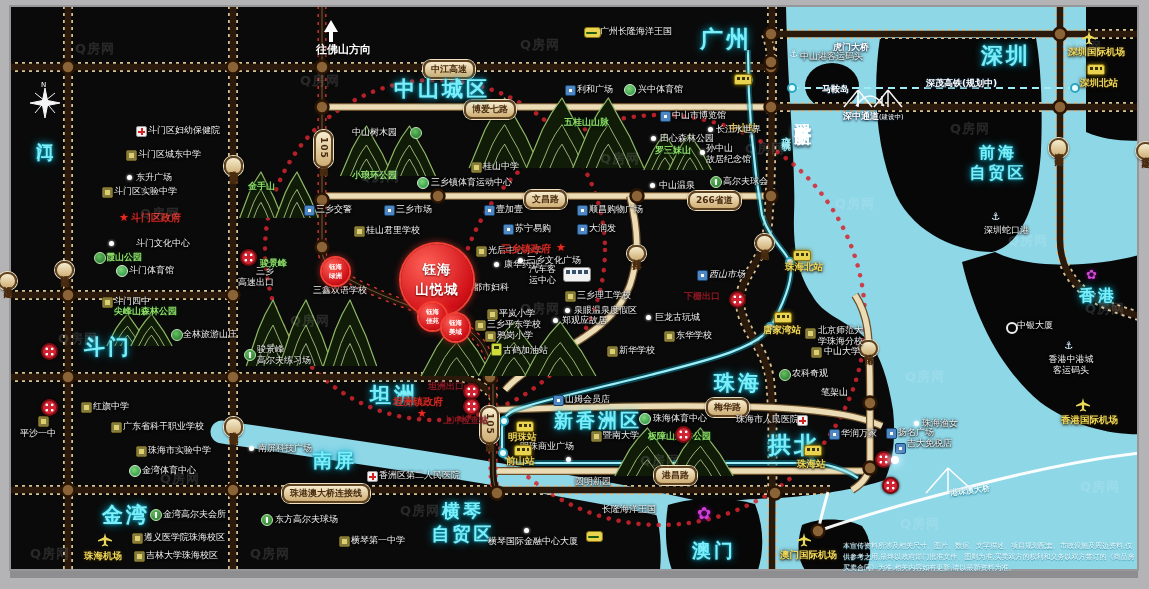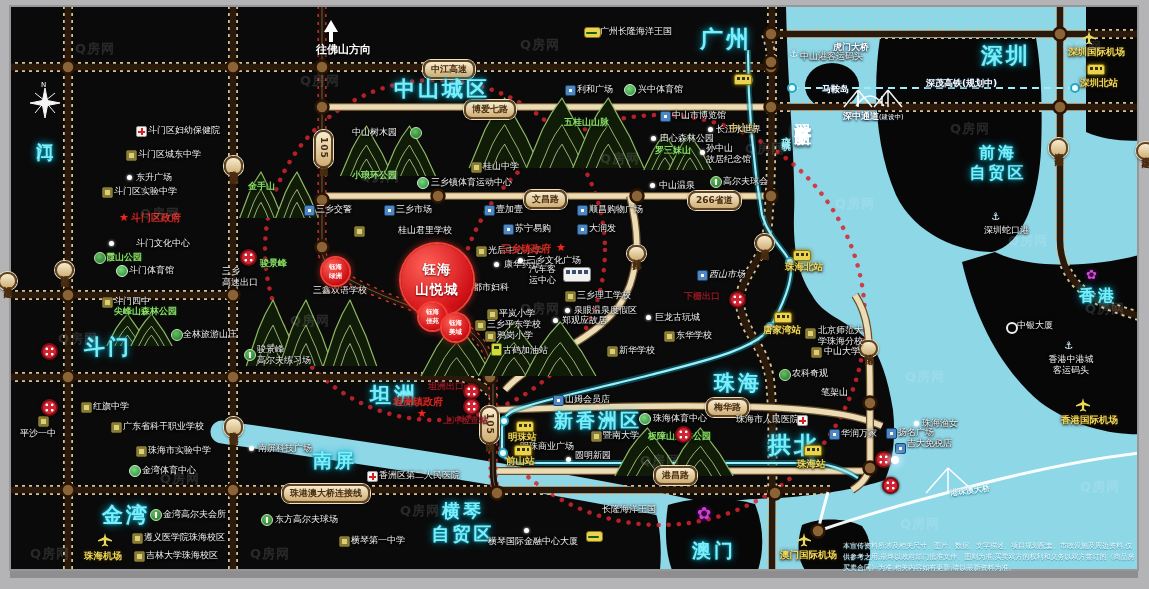--- a/index.html
+++ b/index.html
@@ -302,36 +302,36 @@
     <div class="lbl poi" style="left: 183px; top: 329px;">全林旅游山庄</div>
     <div class="lbl poi" style="left: 20px; top: 428px;">平沙一中</div>
     <div class="lbl poi" style="left: 93px; top: 401px;">红旗中学</div>
     <div class="lbl poi" style="left: 123px; top: 421px;">广东省科干职业学校</div>
     <div class="lbl poi" style="left: 148px; top: 445px;">珠海市实验中学</div>
     <div class="lbl poi" style="left: 142px; top: 465px;">金湾体育中心</div>
     <div class="lbl poi" style="left: 163px; top: 509px;">金湾高尔夫会所</div>
     <div class="lbl poi" style="left: 144px; top: 532px;">遵义医学院珠海校区</div>
     <div class="lbl poi" style="left: 146px; top: 550px;">吉林大学珠海校区</div>
     <div class="lbl poi-yellow" style="left: 84px; top: 550px;">珠海机场</div>
-    <div class="lbl poi" style="left: 222px; top: 266px; width: 52px; text-align: left;">三乡
+    <div class="lbl poi" style="left: 222px; top: 266px; width: 52px; text-align: right;">三乡
 高速出口</div>
     <div class="lbl poi" style="left: 313px; top: 285px;">三鑫双语学校</div>
     <div class="lbl poi-green" style="left: 260px; top: 258px;">骏景峰</div>
     <div class="lbl poi" style="left: 257px; top: 344px;">骏景峰
 高尔夫练习场</div>
     <div class="lbl poi-green" style="left: 248px; top: 181px;">金手山</div>
     <div class="lbl poi" style="left: 352px; top: 127px;">中山树木园</div>
     <div class="lbl poi-green" style="left: 352px; top: 170px;">小琅环公园</div>
     <div class="lbl poi-green" style="left: 564px; top: 117px;">五桂山山脉</div>
     <div class="lbl poi-green" style="left: 655px; top: 145px;">罗三妹山</div>
     <div class="lbl poi" style="left: 483px; top: 161px;">桂山中学</div>
     <div class="lbl poi" style="left: 431px; top: 177px;">三乡镇体育运动中心</div>
     <div class="lbl poi" style="left: 316px; top: 204px;">三乡交警</div>
     <div class="lbl poi" style="left: 396px; top: 204px;">三乡市场</div>
-    <div class="lbl poi" style="left: 366px; top: 225px; margin-left: 32px;">桂山君里学校</div>
+    <div class="lbl poi" style="left: 366px; top: 225px;">桂山君里学校</div>
     <div class="lbl poi" style="left: 496px; top: 204px;">壹加壹</div>
     <div class="lbl poi" style="left: 515px; top: 223px;">苏宁易购</div>
     <div class="lbl poi" style="left: 589px; top: 223px;">大润发</div>
     <div class="lbl poi" style="left: 589px; top: 204px;">顺昌购物广场</div>
     <div class="lbl poi" style="left: 577px; top: 84px;">利和广场</div>
     <div class="lbl poi" style="left: 638px; top: 84px;">兴中体育馆</div>
     <div class="lbl poi-yellow" style="left: 729px; top: 86px; margin-top: 36px;">中山站</div>
     <div class="lbl poi" style="left: 672px; top: 110px;">中山市博览馆</div>
     <div class="lbl poi" style="left: 716px; top: 124px;">长江水世界</div>
     <div class="lbl poi" style="left: 660px; top: 133px;">田心森林公园</div>
@@ -367,21 +367,21 @@
     <div class="lbl poi" style="left: 488px; top: 536px;">横琴国际金融中心大厦</div>
     <div class="lbl poi" style="left: 351px; top: 535px;">横琴第一中学</div>
     <div class="lbl poi" style="left: 275px; top: 514px;">东方高尔夫球场</div>
     <div class="lbl poi" style="left: 379px; top: 470px;">香洲区第二人民医院</div>
     <div class="lbl poi" style="left: 258px; top: 443px;">南屏科技广场</div>
     <div class="lbl poi" style="left: 565px; top: 394px;">山姆会员店</div>
     <div class="lbl poi-yellow" style="left: 508px; top: 431px;">明珠站</div>
     <div class="lbl poi" style="left: 520px; top: 441px;">明珠商业广场</div>
     <div class="lbl poi" style="left: 603px; top: 430px;">暨南大学</div>
     <div class="lbl poi-yellow" style="left: 506px; top: 455px;">前山站</div>
-    <div class="lbl poi" style="left: 575px; top: 450px; text-align: right;">圆明新园</div>
+    <div class="lbl poi" style="left: 575px; top: 476px; text-align: right;">圆明新园</div>
     <div class="lbl poi" style="left: 653px; top: 413px;">珠海体育中心</div>
     <div class="lbl poi-green" style="left: 648px; top: 431px;">板障山森林公园</div>
     <div class="lbl poi" style="left: 736px; top: 414px;">珠海市人民医院</div>
     <div class="lbl poi" style="left: 841px; top: 428px;">华润万家</div>
     <div class="lbl poi" style="left: 898px; top: 427px;">扬名广场</div>
     <div class="lbl poi" style="left: 907px; top: 438px;">吉大免税店</div>
     <div class="lbl poi-yellow" style="left: 797px; top: 458px;">珠海站</div>
     <div class="lbl faint" style="left: 684px; top: 291px;">下栅出口</div>
     <div class="lbl poi" style="left: 709px; top: 269px; font-style: italic;">西山市场</div>
     <div class="lbl poi" style="left: 655px; top: 312px;">巨龙古玩城</div>

